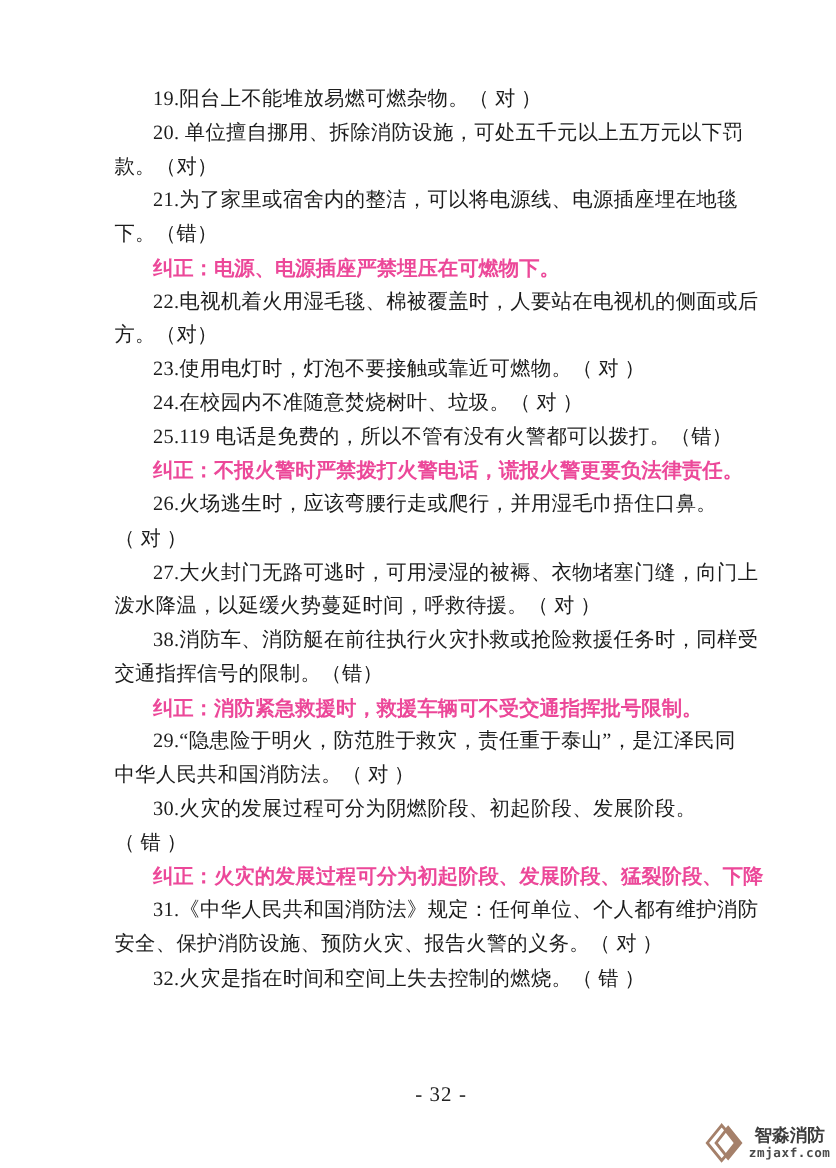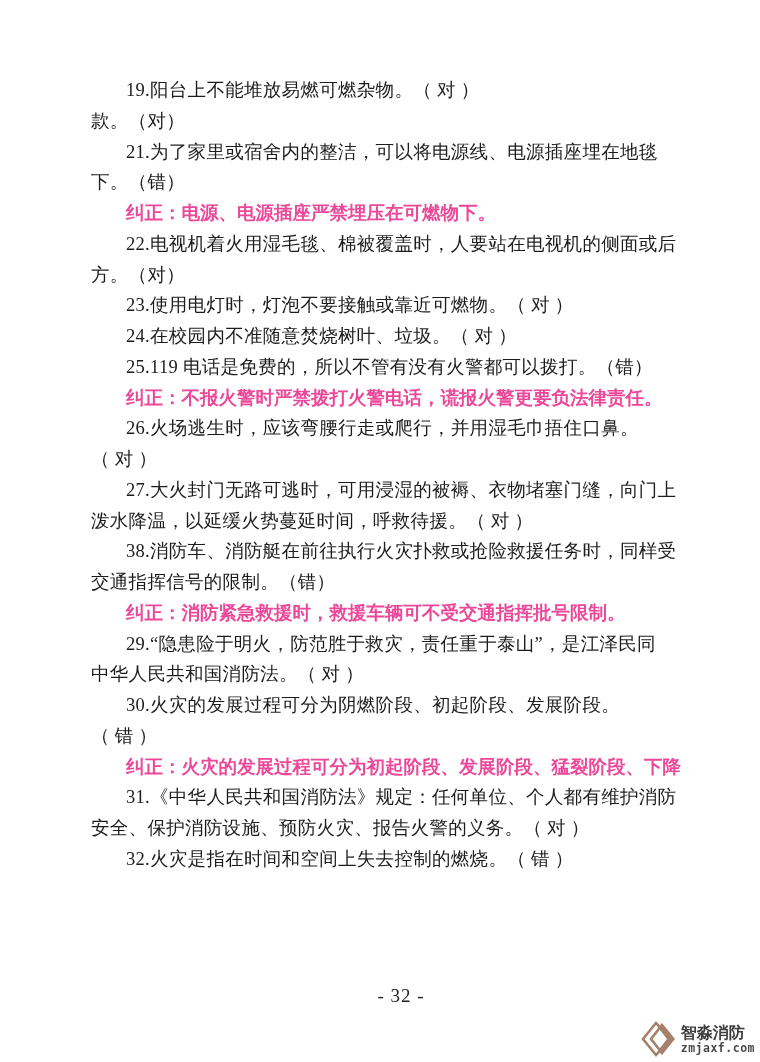--- a/index.html
+++ b/index.html
@@ -11,21 +11,21 @@
     position: relative;
     width: 760px;
     height: 1062px;
     background: #ffffff;
     overflow: hidden;
     font-family: "Liberation Serif", "DejaVu Serif", serif;
   }
   .doc-body {
     position: absolute;
     top: 75px;
-    left: 91px;
+    left: 104px;
     width: 600px;
   }
   .doc-line {
     height: 30.75px;
     line-height: 30.75px;
     font-size: 18.5px;
     color: #1c1c1c;
     white-space: nowrap;
     letter-spacing: 0.3px;
   }
@@ -59,20 +59,21 @@
   }
   .wm-logo {
     width: 36px;
     height: 38px;
     flex: 0 0 auto;
   }
   .wm-text {
     display: flex;
     flex-direction: column;
     justify-content: center;
+    align-items: center;
   }
   .wm-brand {
     font-family: "Liberation Sans", "DejaVu Sans", sans-serif;
     font-size: 16px;
     font-weight: 700;
     color: #3d3d3d;
     line-height: 18px;
   }
   .wm-site {
     font-family: "DejaVu Sans Mono", "Liberation Mono", monospace;
@@ -83,20 +84,21 @@
     letter-spacing: 0.5px;
   }
 </style>
 </head>
 <body>
 
 <div class="page">
 
   <div class="doc-body" id="doc-body">
       <div class="doc-line indent">19.阳台上不能堆放易燃可燃杂物。（ 对 ）</div>
+      <div class="doc-line indent">20. 单位擅自挪用、拆除消防设施，可处五千元以上五万元以下罚</div>
       <div class="doc-line">款。（对）</div>
       <div class="doc-line indent">21.为了家里或宿舍内的整洁，可以将电源线、电源插座埋在地毯</div>
       <div class="doc-line">下。（错）</div>
       <div class="doc-line bold indent">纠正：电源、电源插座严禁埋压在可燃物下。</div>
       <div class="doc-line indent">22.电视机着火用湿毛毯、棉被覆盖时，人要站在电视机的侧面或后</div>
       <div class="doc-line">方。（对）</div>
       <div class="doc-line indent">23.使用电灯时，灯泡不要接触或靠近可燃物。（ 对 ）</div>
       <div class="doc-line indent">24.在校园内不准随意焚烧树叶、垃圾。（ 对 ）</div>
       <div class="doc-line indent">25.119 电话是免费的，所以不管有没有火警都可以拨打。（错）</div>
       <div class="doc-line bold indent">纠正：不报火警时严禁拨打火警电话，谎报火警更要负法律责任。</div>

